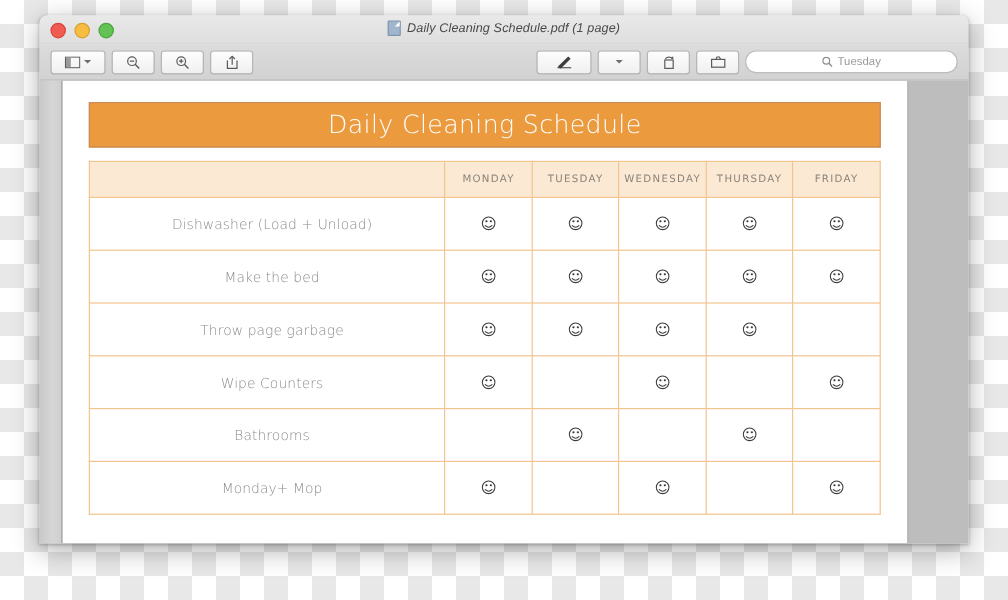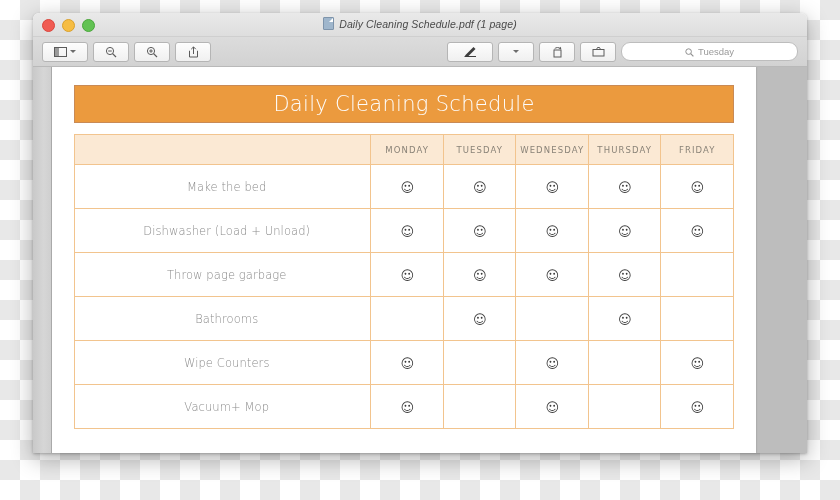--- a/index.html
+++ b/index.html
@@ -363,61 +363,61 @@
               <th class="task-head"></th>
               <th class="day-head">Monday</th>
               <th class="day-head">Tuesday</th>
               <th class="day-head">Wednesday</th>
               <th class="day-head">Thursday</th>
               <th class="day-head">Friday</th>
             </tr>
           </thead>
           <tbody id="schedule-body">
               <tr>
+                <td class="task-cell">Dishwasher (Load + Unload)</td>
+                <td class="day-cell"><span class="smiley">☺</span></td>
+                <td class="day-cell"><span class="smiley">☺</span></td>
+                <td class="day-cell"><span class="smiley">☺</span></td>
+                <td class="day-cell"><span class="smiley">☺</span></td>
+                <td class="day-cell"><span class="smiley">☺</span></td>
+              </tr>
+              <tr>
                 <td class="task-cell">Make the bed</td>
                 <td class="day-cell"><span class="smiley">☺</span></td>
                 <td class="day-cell"><span class="smiley">☺</span></td>
                 <td class="day-cell"><span class="smiley">☺</span></td>
                 <td class="day-cell"><span class="smiley">☺</span></td>
                 <td class="day-cell"><span class="smiley">☺</span></td>
               </tr>
               <tr>
-                <td class="task-cell">Dishwasher (Load + Unload)</td>
-                <td class="day-cell"><span class="smiley">☺</span></td>
-                <td class="day-cell"><span class="smiley">☺</span></td>
-                <td class="day-cell"><span class="smiley">☺</span></td>
-                <td class="day-cell"><span class="smiley">☺</span></td>
-                <td class="day-cell"><span class="smiley">☺</span></td>
-              </tr>
-              <tr>
                 <td class="task-cell">Throw page garbage</td>
                 <td class="day-cell"><span class="smiley">☺</span></td>
                 <td class="day-cell"><span class="smiley">☺</span></td>
                 <td class="day-cell"><span class="smiley">☺</span></td>
                 <td class="day-cell"><span class="smiley">☺</span></td>
                 <td class="day-cell"><span class="smiley empty">☺</span></td>
               </tr>
               <tr>
+                <td class="task-cell">Wipe Counters</td>
+                <td class="day-cell"><span class="smiley">☺</span></td>
+                <td class="day-cell"><span class="smiley empty">☺</span></td>
+                <td class="day-cell"><span class="smiley">☺</span></td>
+                <td class="day-cell"><span class="smiley empty">☺</span></td>
+                <td class="day-cell"><span class="smiley">☺</span></td>
+              </tr>
+              <tr>
                 <td class="task-cell">Bathrooms</td>
                 <td class="day-cell"><span class="smiley empty">☺</span></td>
                 <td class="day-cell"><span class="smiley">☺</span></td>
                 <td class="day-cell"><span class="smiley empty">☺</span></td>
                 <td class="day-cell"><span class="smiley">☺</span></td>
                 <td class="day-cell"><span class="smiley empty">☺</span></td>
               </tr>
               <tr>
-                <td class="task-cell">Wipe Counters</td>
-                <td class="day-cell"><span class="smiley">☺</span></td>
-                <td class="day-cell"><span class="smiley empty">☺</span></td>
-                <td class="day-cell"><span class="smiley">☺</span></td>
-                <td class="day-cell"><span class="smiley empty">☺</span></td>
-                <td class="day-cell"><span class="smiley">☺</span></td>
-              </tr>
-              <tr>
-                <td class="task-cell">Vacuum+ Mop</td>
+                <td class="task-cell">Monday+ Mop</td>
                 <td class="day-cell"><span class="smiley">☺</span></td>
                 <td class="day-cell"><span class="smiley empty">☺</span></td>
                 <td class="day-cell"><span class="smiley">☺</span></td>
                 <td class="day-cell"><span class="smiley empty">☺</span></td>
                 <td class="day-cell"><span class="smiley">☺</span></td>
               </tr>
             </tbody>
         </table>
 
       </div>

